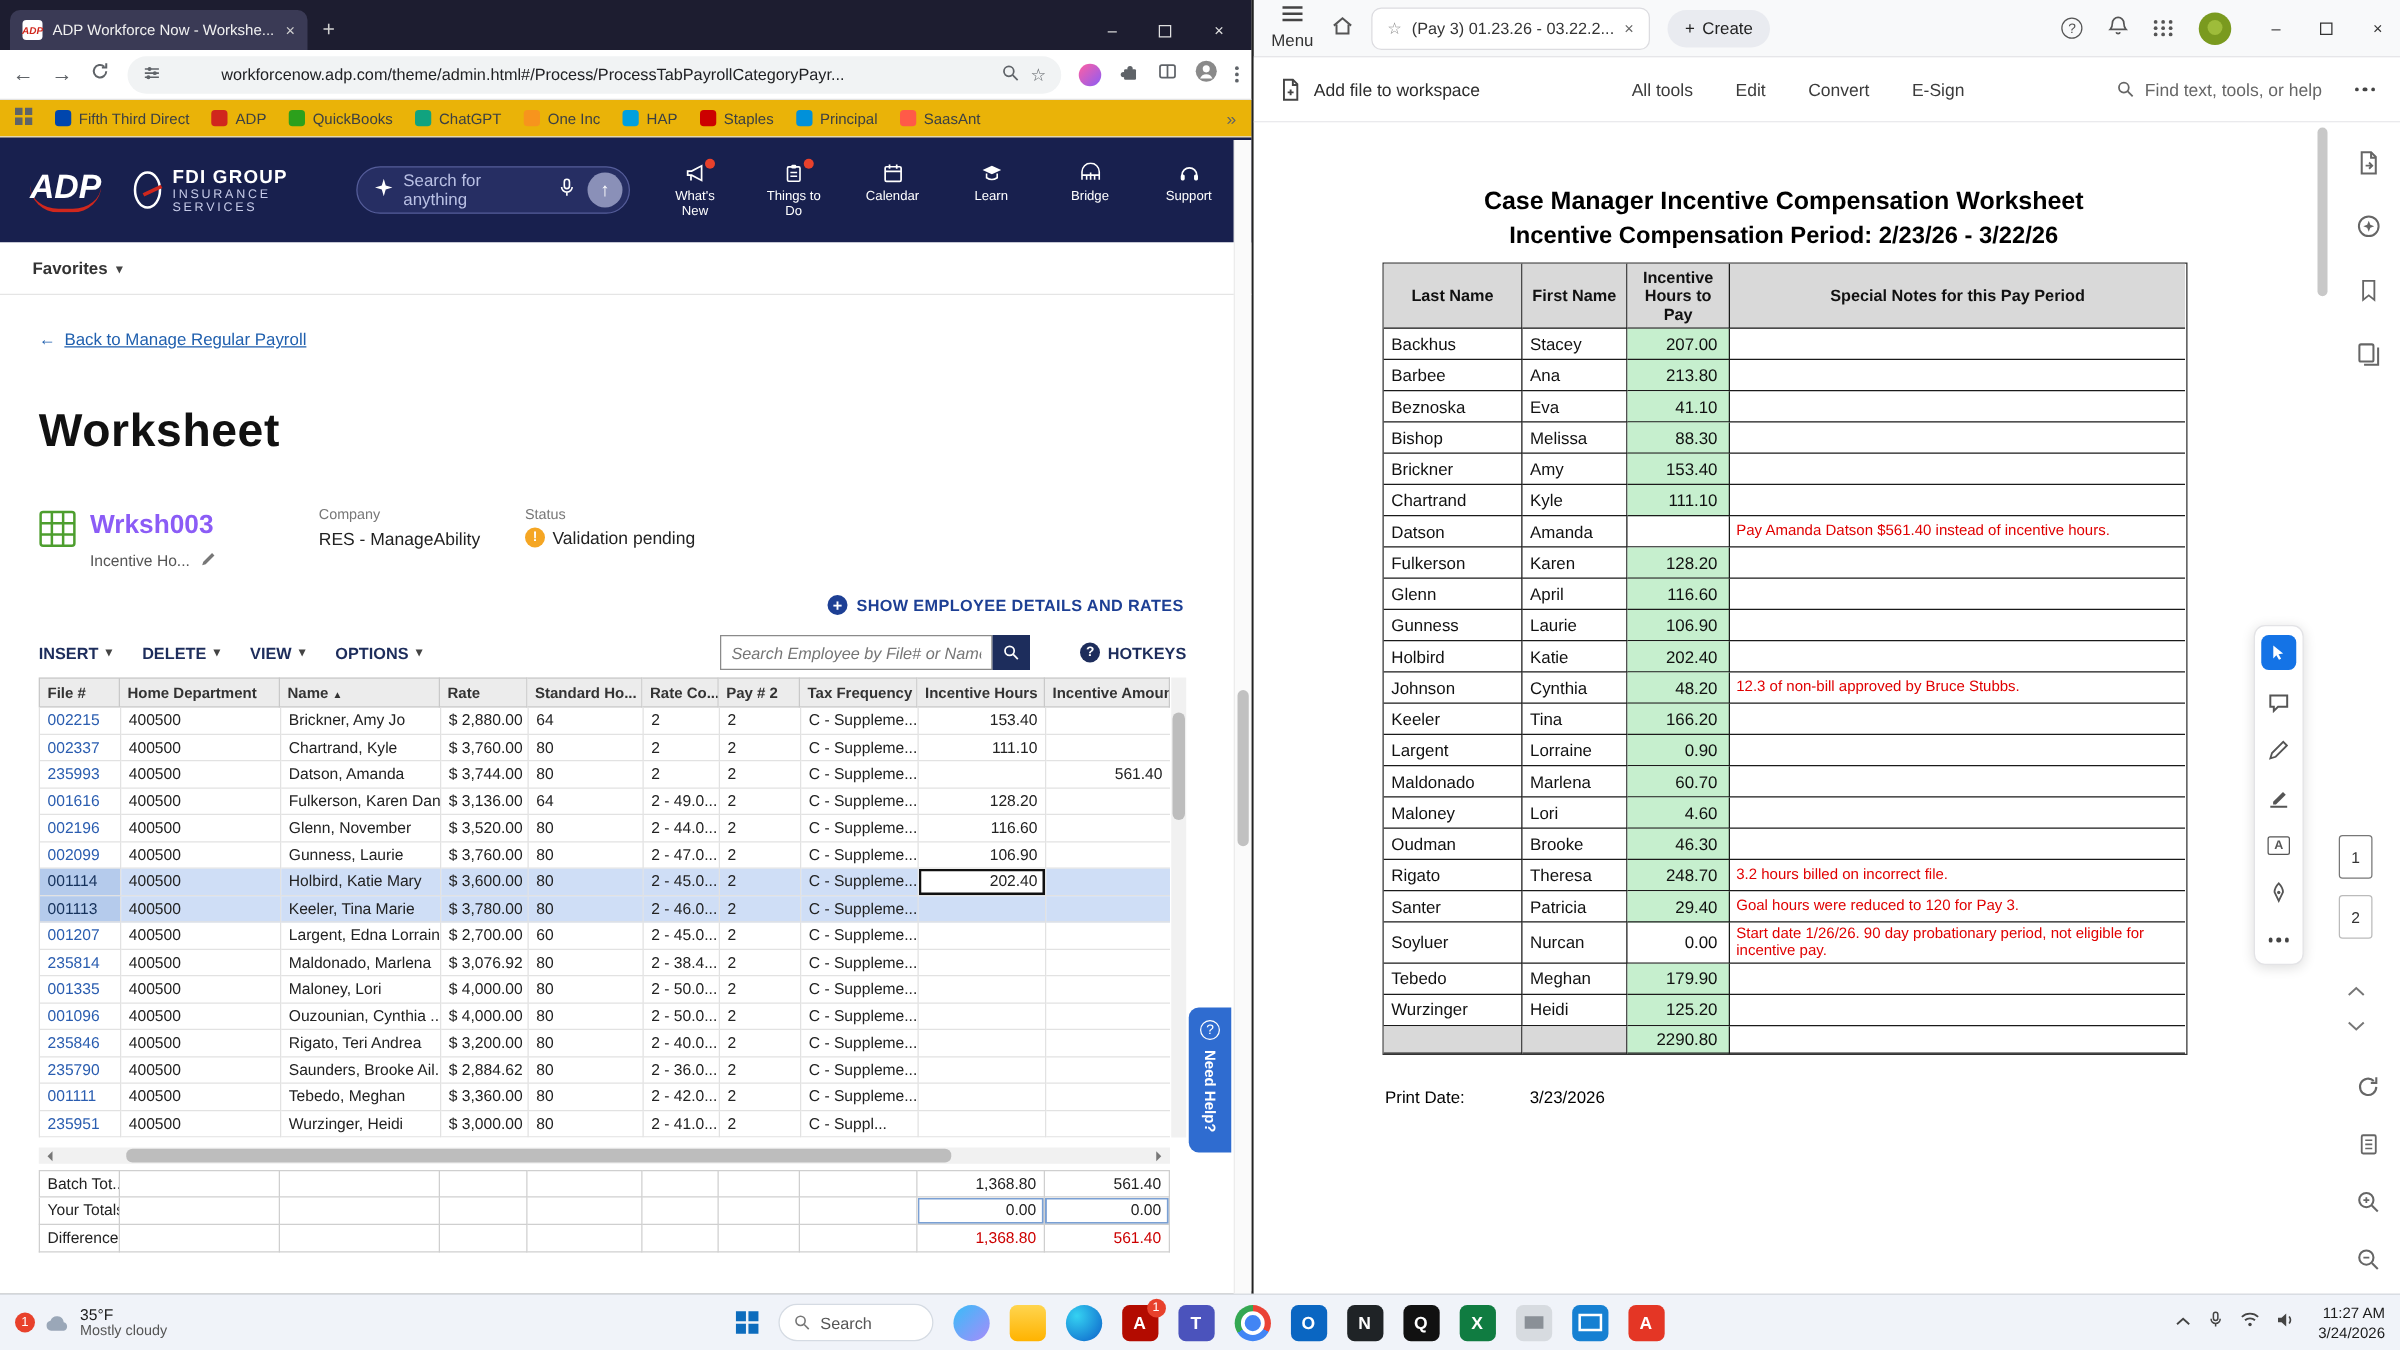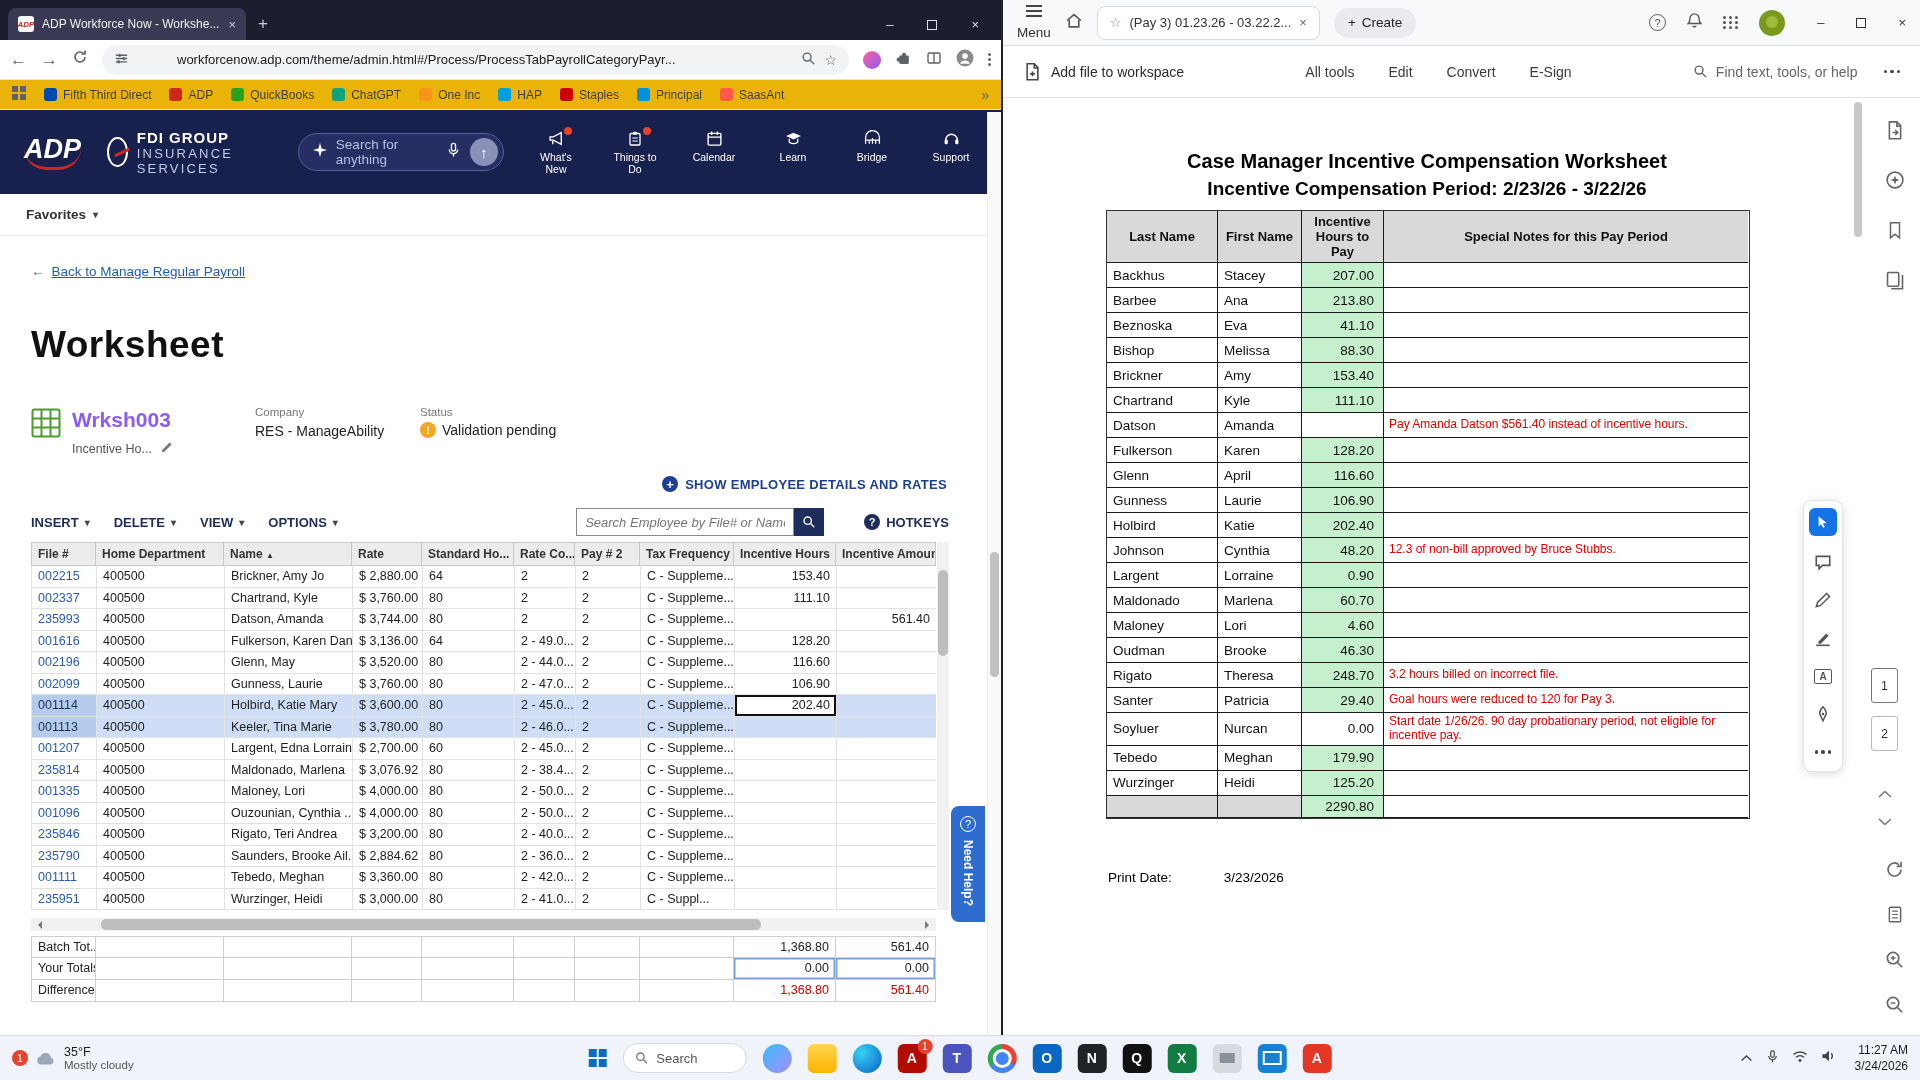--- a/index.html
+++ b/index.html
@@ -49,21 +49,21 @@
   .bmore { color:#5f6368; font-size:14px; margin-left:auto; }
 
   
   .adph { height:84px; background:#18204e; display:flex; align-items:center; padding:0 24px; gap:26px; }
   .adplogo { color:#fff; font-size:27px; font-weight:bold; font-style:italic; border-bottom:3px solid #d0271d;
              padding-bottom:2px; border-radius:0 0 40% 40%/0 0 60% 60%; }
   .fdl { display:flex; align-items:center; gap:9px; }
   .fdicircle { width:30px; height:30px; border:2px solid #fff; border-radius:50%; position:relative; }
   .fdicircle::after { content:""; position:absolute; left:5px; top:12px; width:16px; height:3px; background:#d0271d; transform:rotate(-25deg); }
   .fdiname { color:#fff; font-size:15px; font-weight:bold; letter-spacing:1px; }
-  .fdisub { color:#c6cbe8; font-size:13px; letter-spacing:2.2px; }
+  .fdisub { color:#c6cbe8; font-size:10px; letter-spacing:2.2px; }
   .adpsearch { width:300px; height:38px; border-radius:19px; background:#262e63; border:1px solid #555d9a;
                display:flex; align-items:center; gap:9px; padding:0 5px 0 14px; margin-left:16px; }
   .adpsearch .ph { flex:1; color:#b9c0e4; font-size:13.5px; }
   .upbtn { width:28px; height:28px; border-radius:50%; background:#8a90b8; color:#fff; font-size:15px;
            display:flex; align-items:center; justify-content:center; }
   .adpnav { margin-left:auto; display:flex; gap:27px; }
   .navitem { display:flex; flex-direction:column; align-items:center; gap:4px; color:#fff; font-size:10.5px; position:relative; width:52px; text-align:center;}
   .navitem .nbadge { position:absolute; top:-3px; right:10px; width:8px; height:8px; border-radius:50%; background:#e8412c; }
 
   .favrow { height:42px; background:#fff; border-bottom:1px solid #e5e5e5; display:flex; align-items:center;
@@ -597,21 +597,21 @@
             <span class="gc">2 - 49.0...</span>
             <span class="gc">2</span>
             <span class="gc">C - Suppleme...</span>
             <span class="gc c8 num">128.20</span>
             <span class="gc num"></span>
           </div>
 
           <div class="grow gcols">
             <span class="gc c0">002196</span>
             <span class="gc">400500</span>
-            <span class="gc">Glenn, May</span>
+            <span class="gc">Glenn, November</span>
             <span class="gc">$ 3,520.00</span>
             <span class="gc">80</span>
             <span class="gc">2 - 44.0...</span>
             <span class="gc">2</span>
             <span class="gc">C - Suppleme...</span>
             <span class="gc c8 num">116.60</span>
             <span class="gc num"></span>
           </div>
 
           <div class="grow gcols">
@@ -990,20 +990,26 @@
               <span class="pc pnote"></span>
             </div>
 
             <div class="prow">
               <span class="pc">Johnson</span>
               <span class="pc">Cynthia</span>
               <span class="pc phours green">48.20</span>
               <span class="pc pnote">12.3 of non-bill approved by Bruce Stubbs.</span>
             </div>
 
+            <div class="prow">
+              <span class="pc">Keeler</span>
+              <span class="pc">Tina</span>
+              <span class="pc phours green">166.20</span>
+              <span class="pc pnote"></span>
+            </div>
 
             <div class="prow">
               <span class="pc">Largent</span>
               <span class="pc">Lorraine</span>
               <span class="pc phours green">0.90</span>
               <span class="pc pnote"></span>
             </div>
 
             <div class="prow">
               <span class="pc">Maldonado</span>

